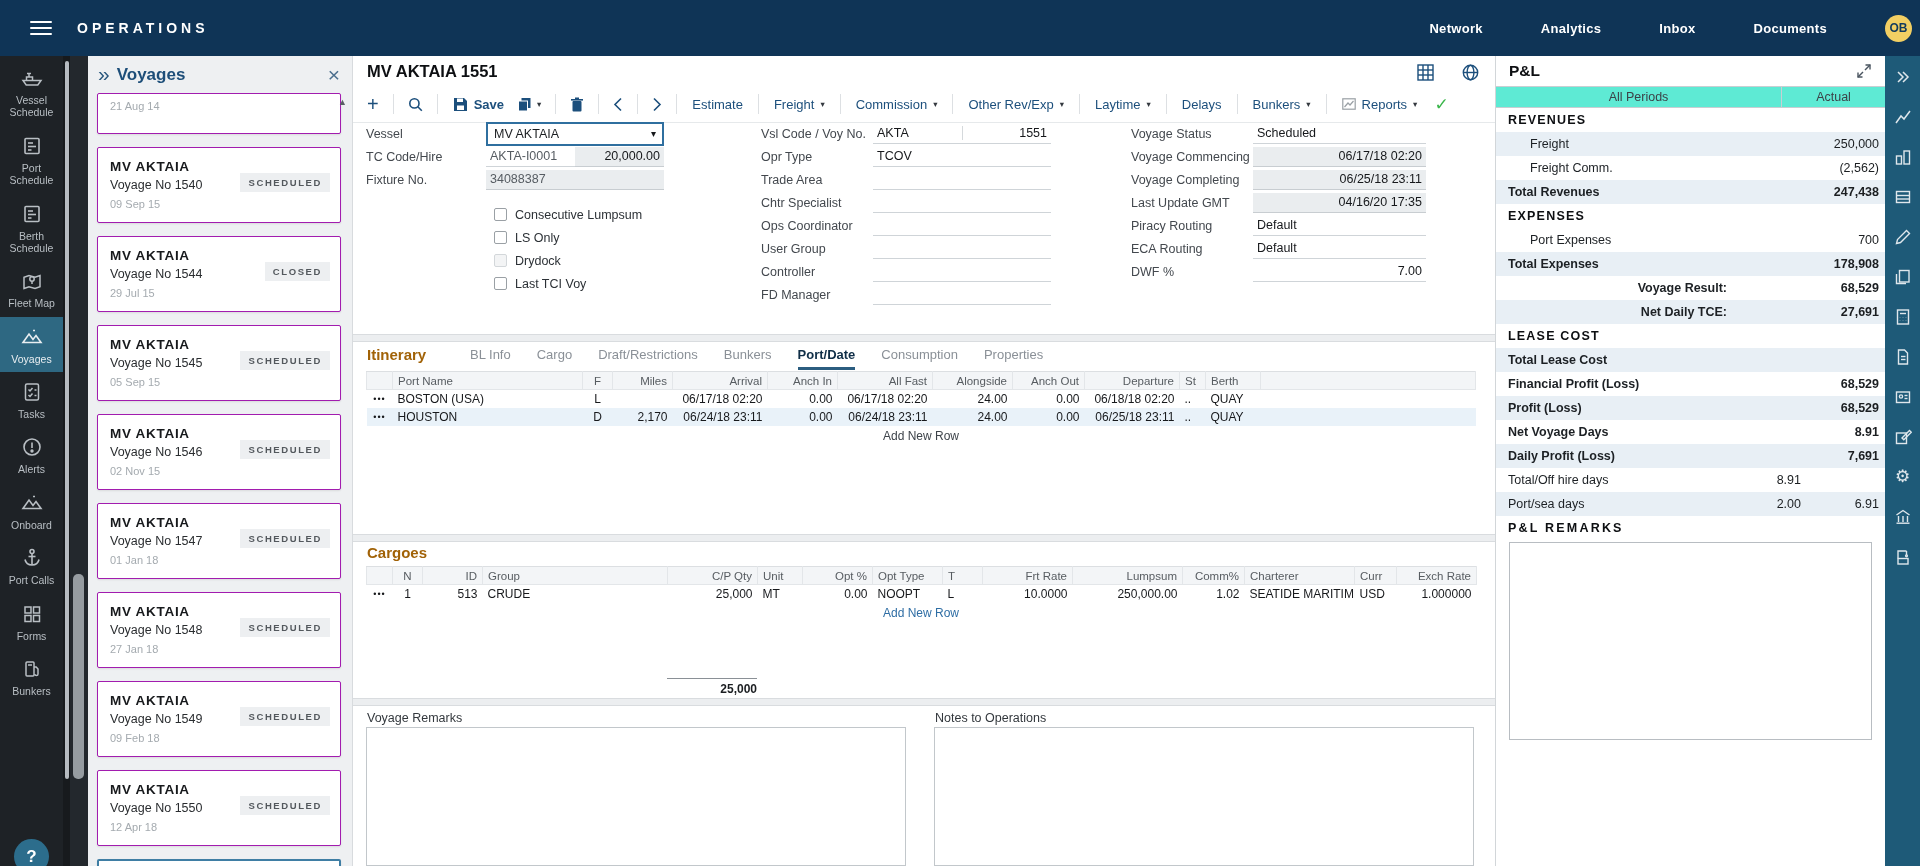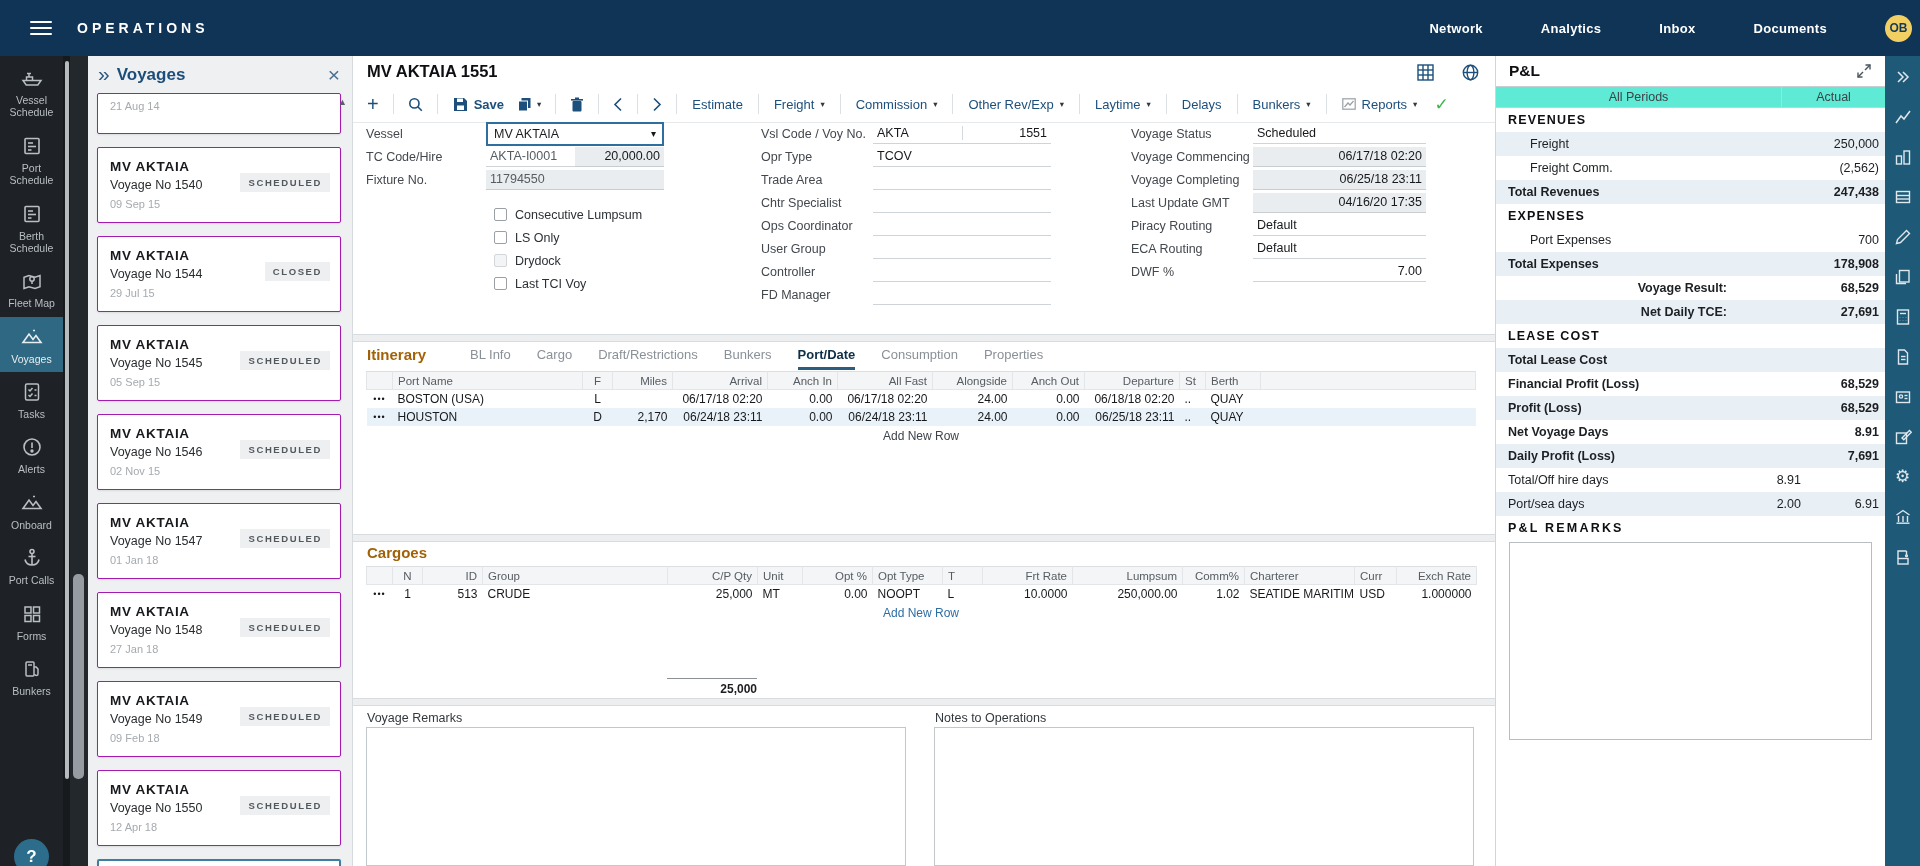--- a/index.html
+++ b/index.html
@@ -473,21 +473,21 @@
       </div>
       <div class="frow">
         <span class="flabel">TC Code/Hire</span>
         <span class="fsplit">
           <span class="ffield sub" style="color:#565c62;">AKTA-I0001</span>
           <span class="ffield sub gray right">20,000.00</span>
         </span>
       </div>
       <div class="frow">
         <span class="flabel">Fixture No.</span>
-        <span class="ffield gray" style="color:#565c62;">11794550</span>
+        <span class="ffield gray" style="color:#565c62;">34088387</span>
       </div>
     </div>
     <div class="cbrows" id="cbRows">
         <div class="cbrow">
           <span class="cb"></span>
           <span>Consecutive Lumpsum</span>
         </div>
         <div class="cbrow">
           <span class="cb"></span>
           <span>LS Only</span>

